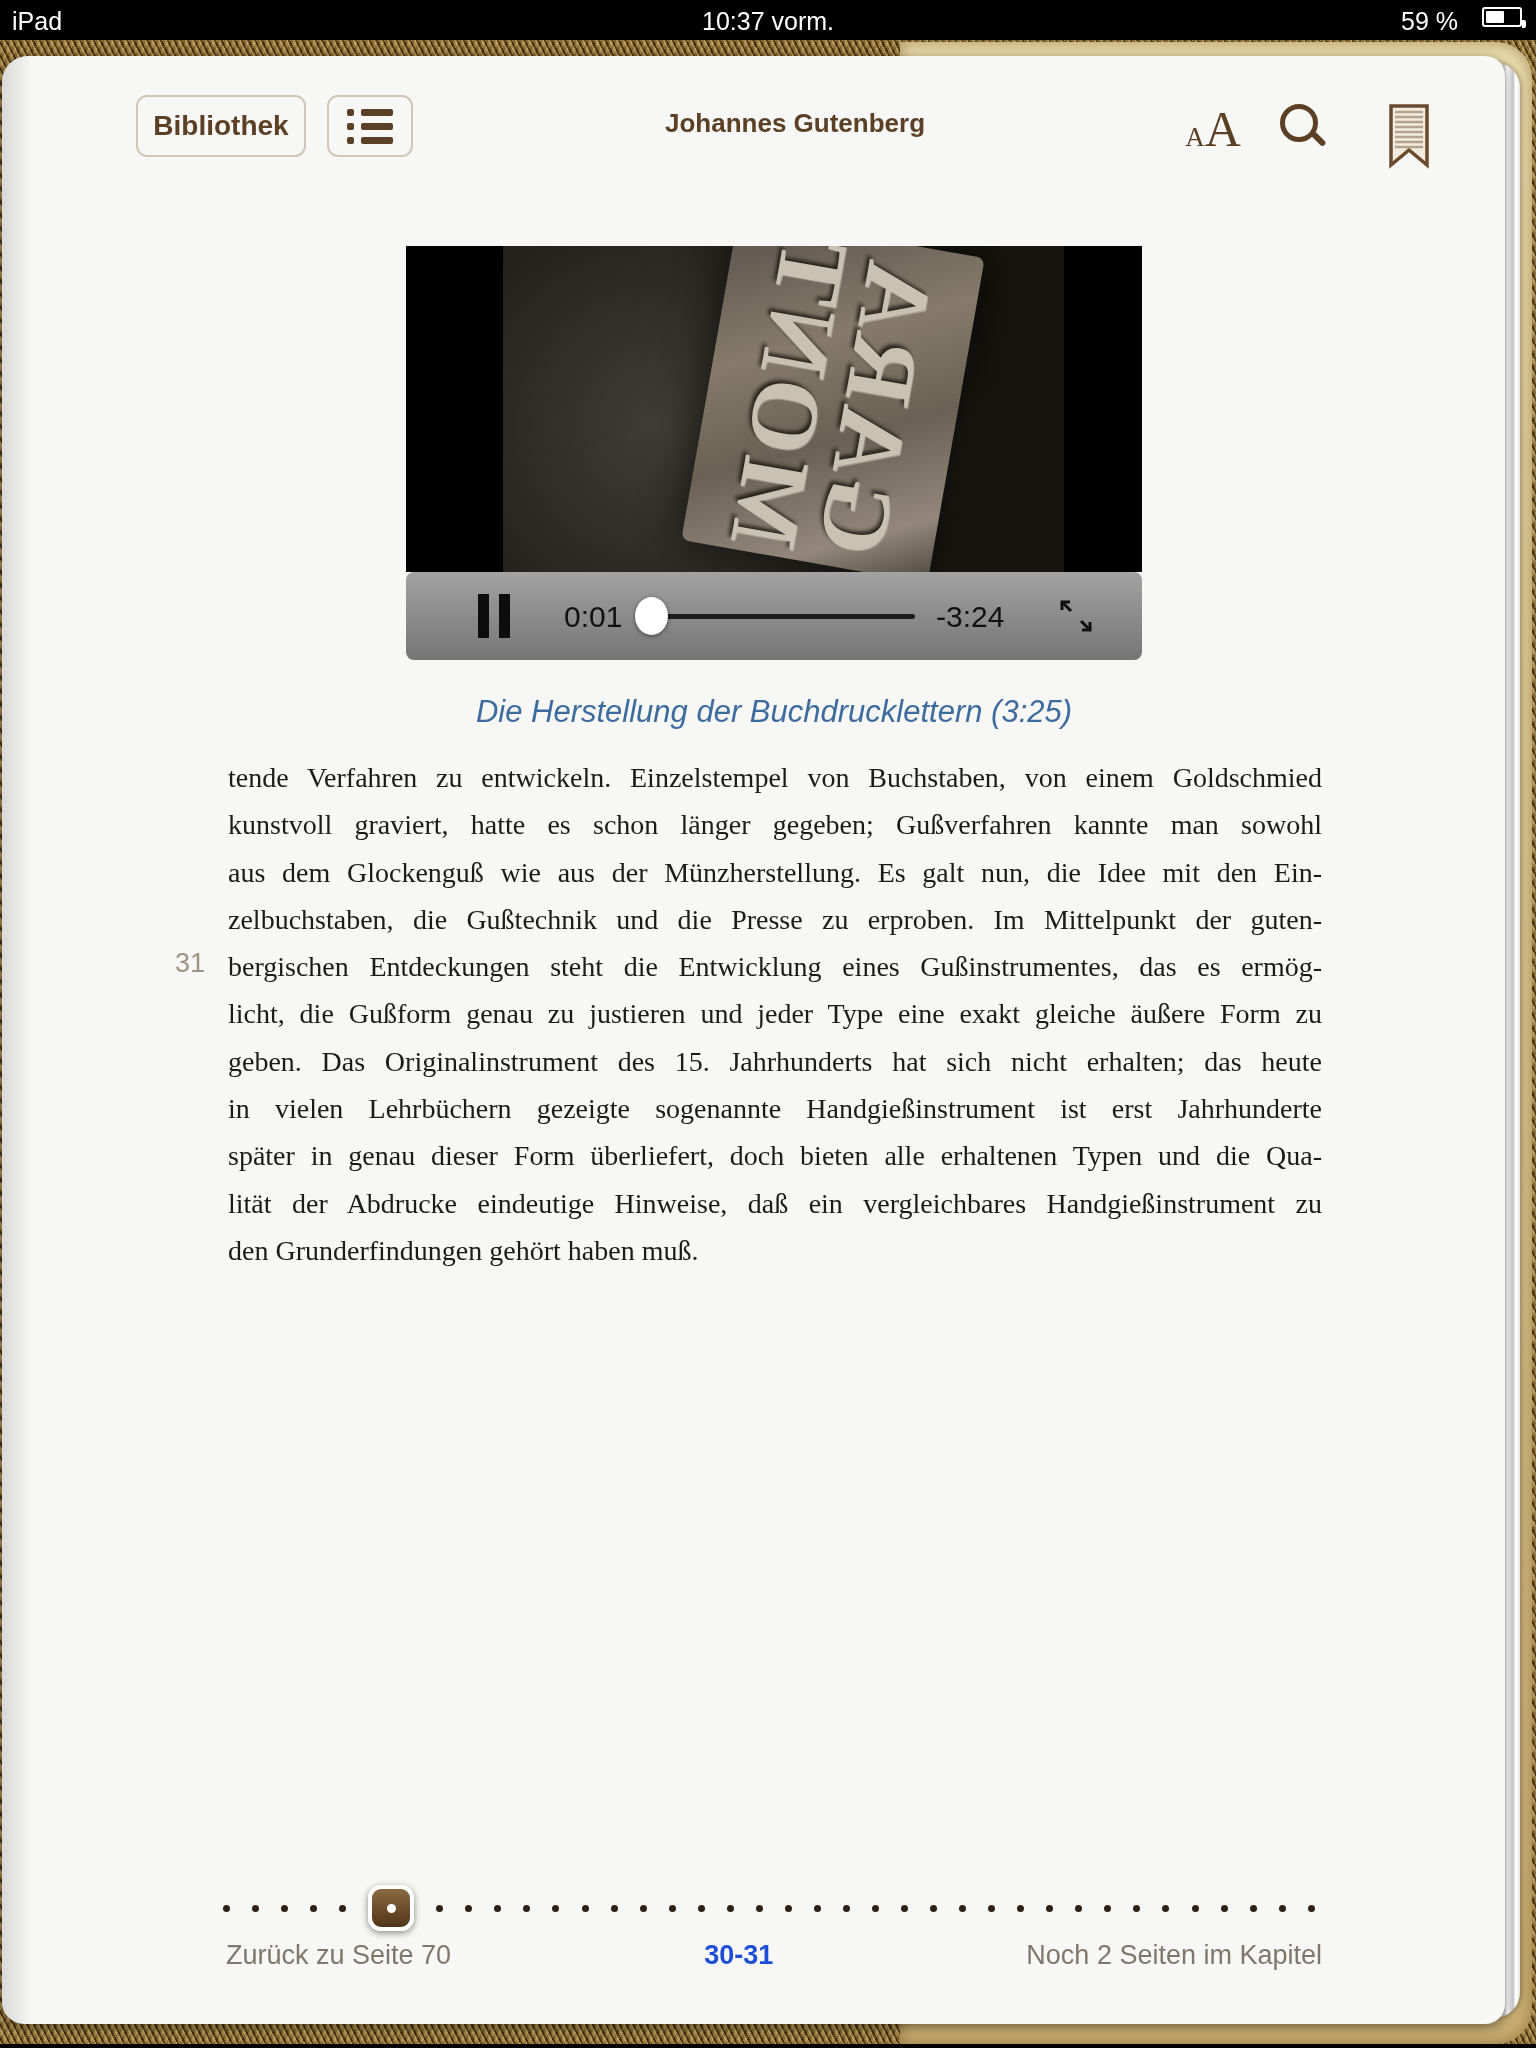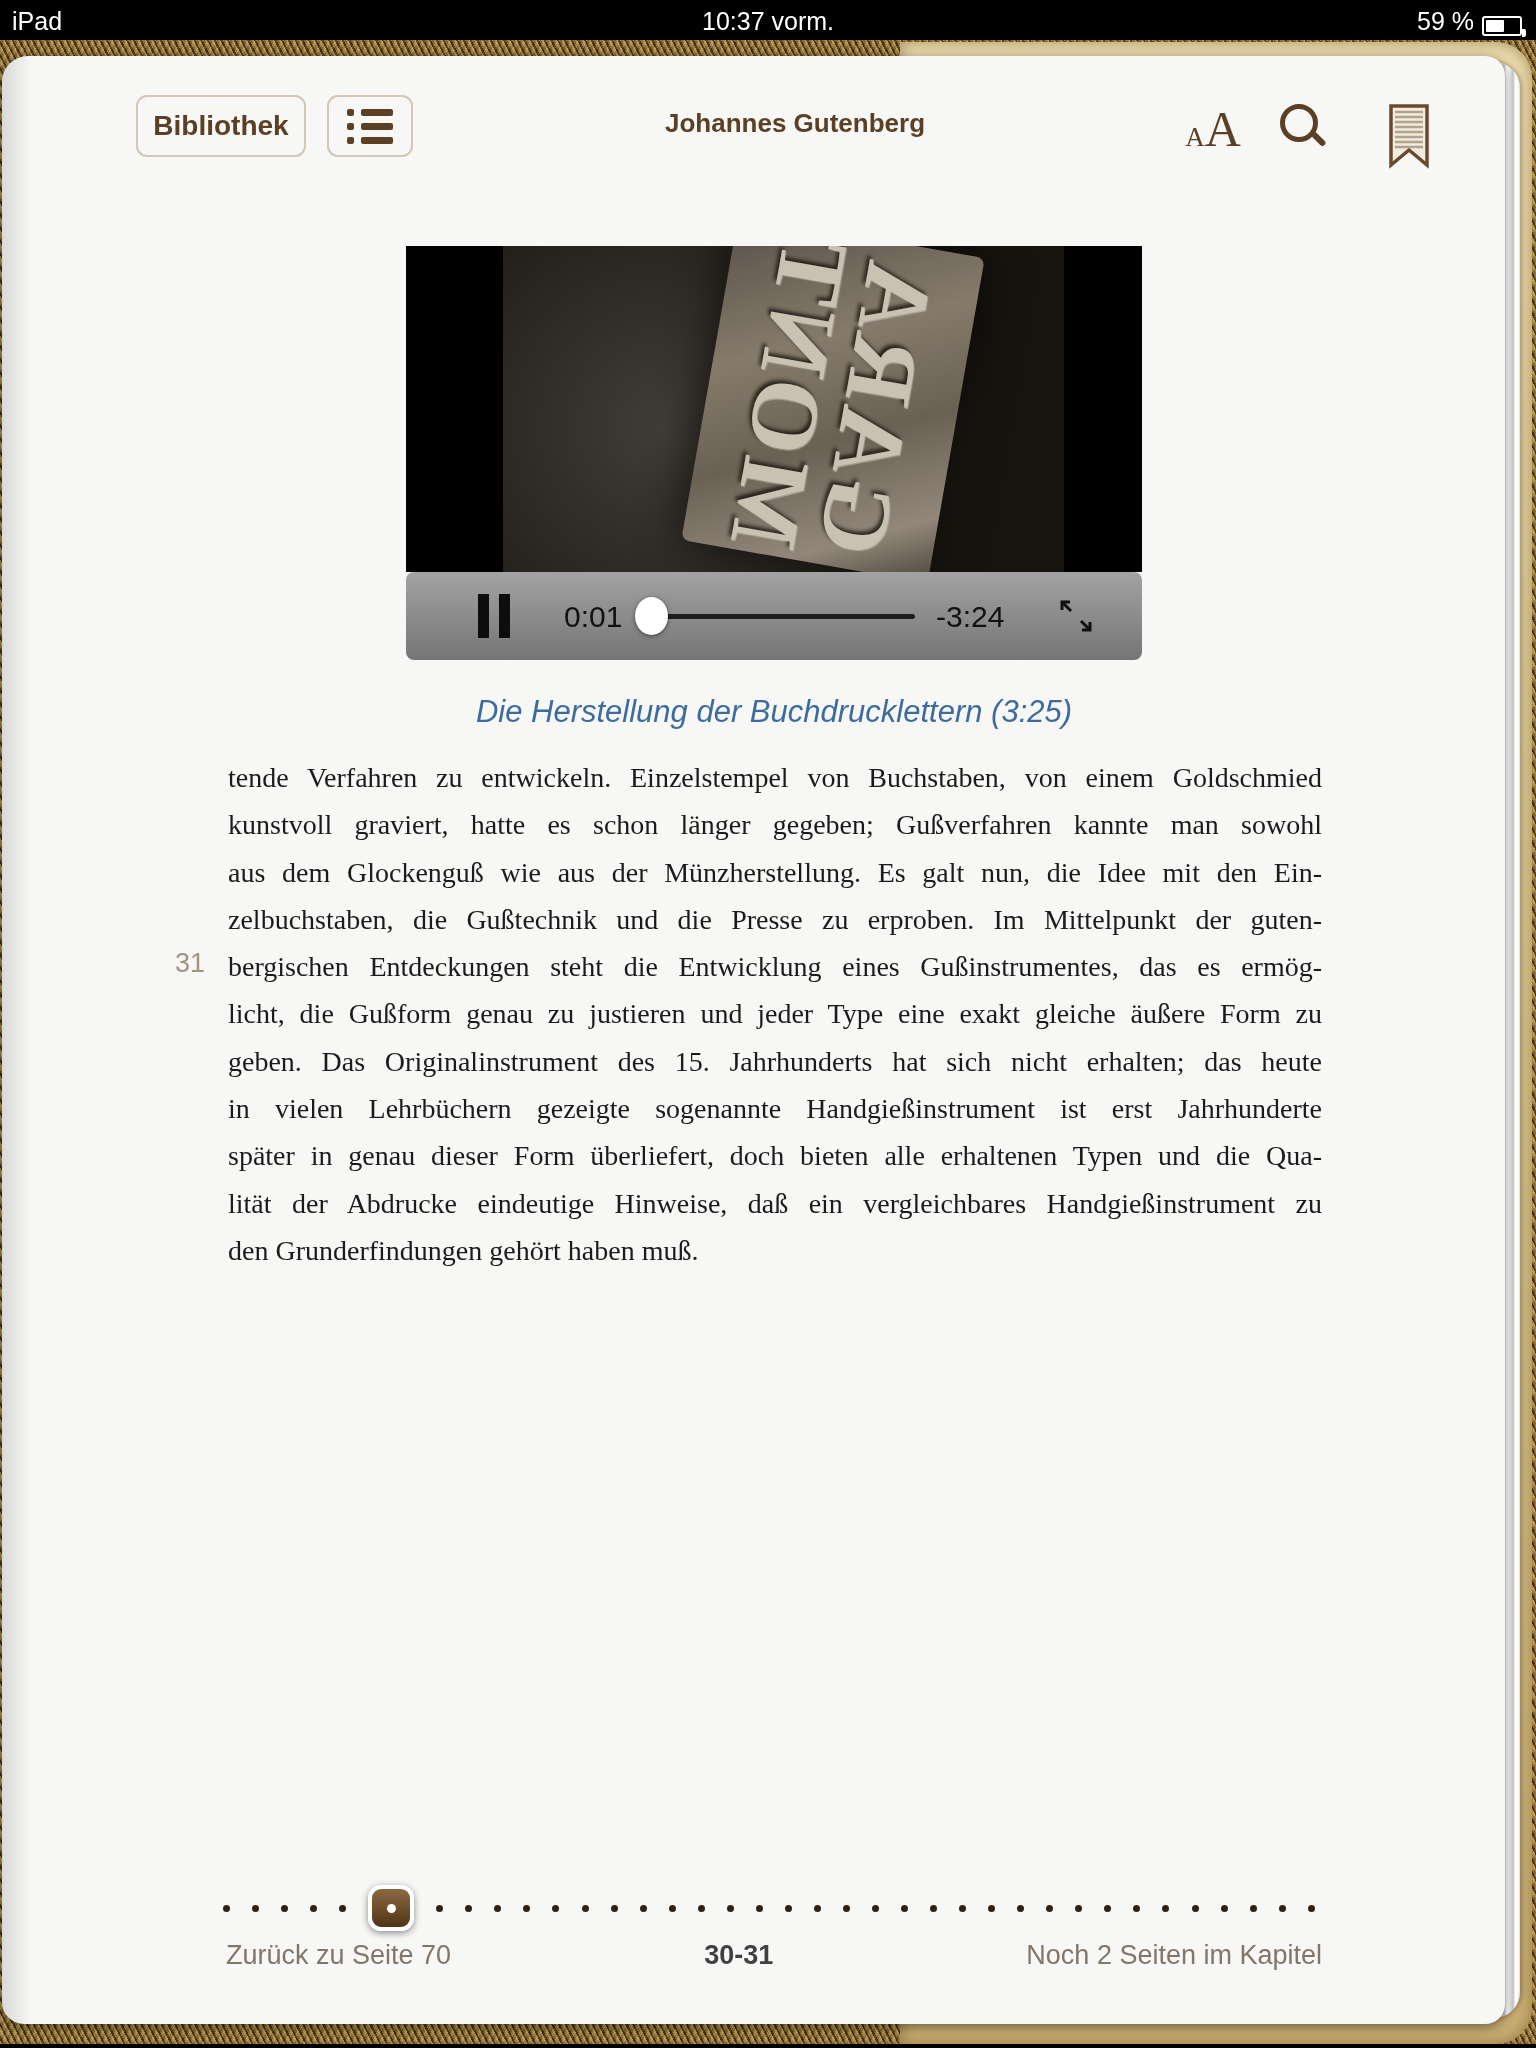--- a/index.html
+++ b/index.html
@@ -3,21 +3,21 @@
 <meta charset="utf-8">
 <style>
   html,body{margin:0;padding:0;}
   body{width:1536px;height:2048px;background:#000;overflow:hidden;position:relative;
        font-family:"Liberation Sans",sans-serif;-webkit-font-smoothing:antialiased;}
 
   
   .status-bar{position:absolute;left:0;top:0;width:1536px;height:40px;background:#000;color:#fff;}
   .status-left{position:absolute;left:12px;top:7px;font-size:25px;}
   .status-time{position:absolute;left:768px;top:7px;transform:translateX(-50%);font-size:25px;font-weight:500;}
-  .status-right{position:absolute;right:14px;top:7px;display:flex;align-items:flex-end;gap:8px;font-size:25px;}
+  .status-right{position:absolute;right:14px;top:7px;display:flex;align-items:flex-start;gap:24px;font-size:25px;}
   .batt{position:relative;width:36px;height:16px;border:2px solid #fff;border-radius:3px;display:inline-block;}
   .batt-fill{position:absolute;left:2px;top:2px;bottom:2px;background:#fff;border-radius:1px;}
   .batt-nub{position:absolute;right:-6px;top:11px;width:4px;height:8px;background:#fff;border-radius:0 2px 2px 0;}
 
   
   .book-bg{position:absolute;left:0;top:40px;width:1536px;height:2004px;
     background-color:#6d5122;
     background-image:
       repeating-linear-gradient(63deg, rgba(255,221,142,.45) 0 2px, rgba(58,39,8,.55) 2px 4px, rgba(193,152,72,.45) 4px 6px),
       repeating-linear-gradient(-63deg, rgba(0,0,0,.28) 0 3px, rgba(255,232,165,.16) 3px 6px);}
@@ -94,21 +94,21 @@
   
   .dots-row{position:absolute;left:221px;top:1829px;width:1092px;height:46px;
     display:flex;justify-content:space-between;align-items:center;}
   .dot{width:7px;height:7px;background:#2e2013;border-radius:50%;cursor:pointer;}
   .nav-thumb{width:46px;height:46px;border-radius:13px;border:4px solid #fff;box-sizing:border-box;
     background:linear-gradient(180deg,#8a6a42,#503417);box-shadow:0 2px 7px rgba(0,0,0,.45);
     display:flex;align-items:center;justify-content:center;cursor:grab;}
   .thumb-dot{width:9px;height:9px;background:#fff;border-radius:50%;}
   .footer-labels{position:absolute;left:224px;top:1884px;width:1096px;display:flex;
     justify-content:space-between;align-items:baseline;font-size:27px;color:#80766a;}
-  .footer-center{font-weight:bold;color:#404040;}
+  .footer-center{font-weight:bold;color:#1d4ed8;}
   .footer-left,.footer-right{cursor:pointer;}
 </style>
 </head>
 <body>
 
 <div class="status-bar">
   <span class="status-left">iPad</span>
   <span class="status-time">10:37 vorm.</span>
   <span class="status-right">
     <span>59 %</span>

